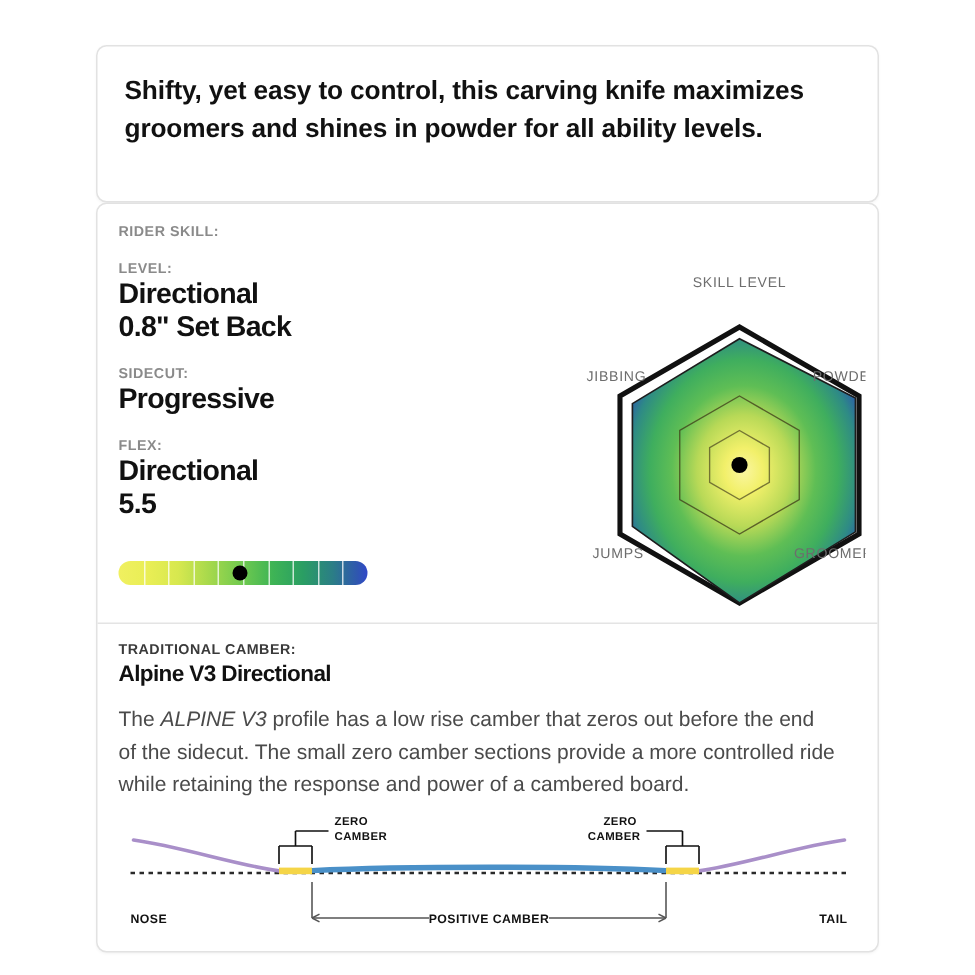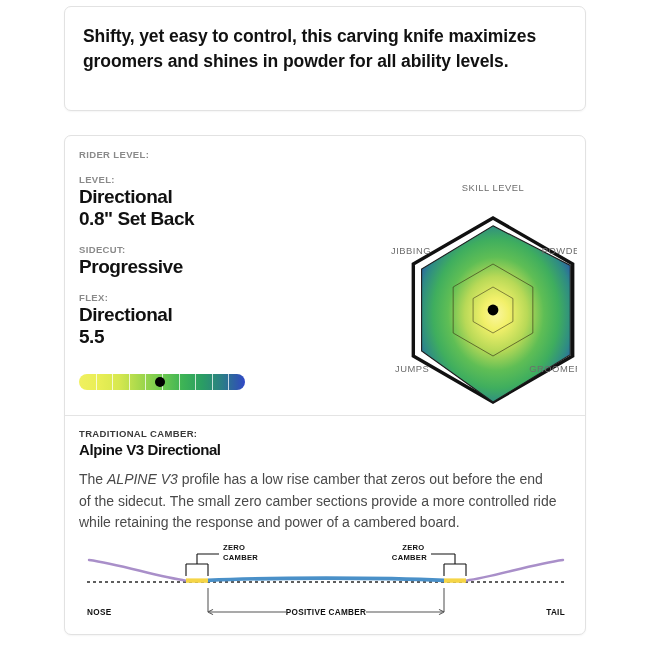--- a/index.html
+++ b/index.html
@@ -14,21 +14,21 @@
 
   
   .card{
     position:absolute;
     background:#ffffff;
     border:1px solid #e2e2e2;
     border-radius:7px;
     box-sizing:border-box;
     box-shadow:0 1px 2px rgba(0,0,0,.045);
   }
-  #summary-card{left:64px;top:6px;width:522px;height:105px;}
+  #summary-card{left:64px;top:30px;width:522px;height:105px;}
   #detail-card{left:64px;top:135px;width:522px;height:500px;}
 
   
   .summary-text{
     position:absolute;left:18px;top:17px;right:18px;
     font-size:17.5px;font-weight:bold;line-height:1.40;
     letter-spacing:-.1px;color:#111;
   }
 
   
@@ -109,21 +109,21 @@
 
   <div class="card" id="summary-card">
     <div class="summary-text">Shifty, yet easy to control, this carving knife maximizes groomers and shines in powder for all ability levels.</div>
   </div>
 
   <div class="card" id="detail-card">
 
     <div class="divider"></div>
 
     <div class="specs">
-      <div class="spec-label">RIDER LEVEL:</div>
+      <div class="spec-label">RIDER SKILL:</div>
 
       <div class="spec-label">LEVEL:</div>
       <div class="spec-value">Directional
 0.8" Set Back</div>
 
       <div class="spec-label">SIDECUT:</div>
       <div class="spec-value">Progressive</div>
 
       <div class="spec-label">FLEX:</div>
       <div class="spec-value">Directional

